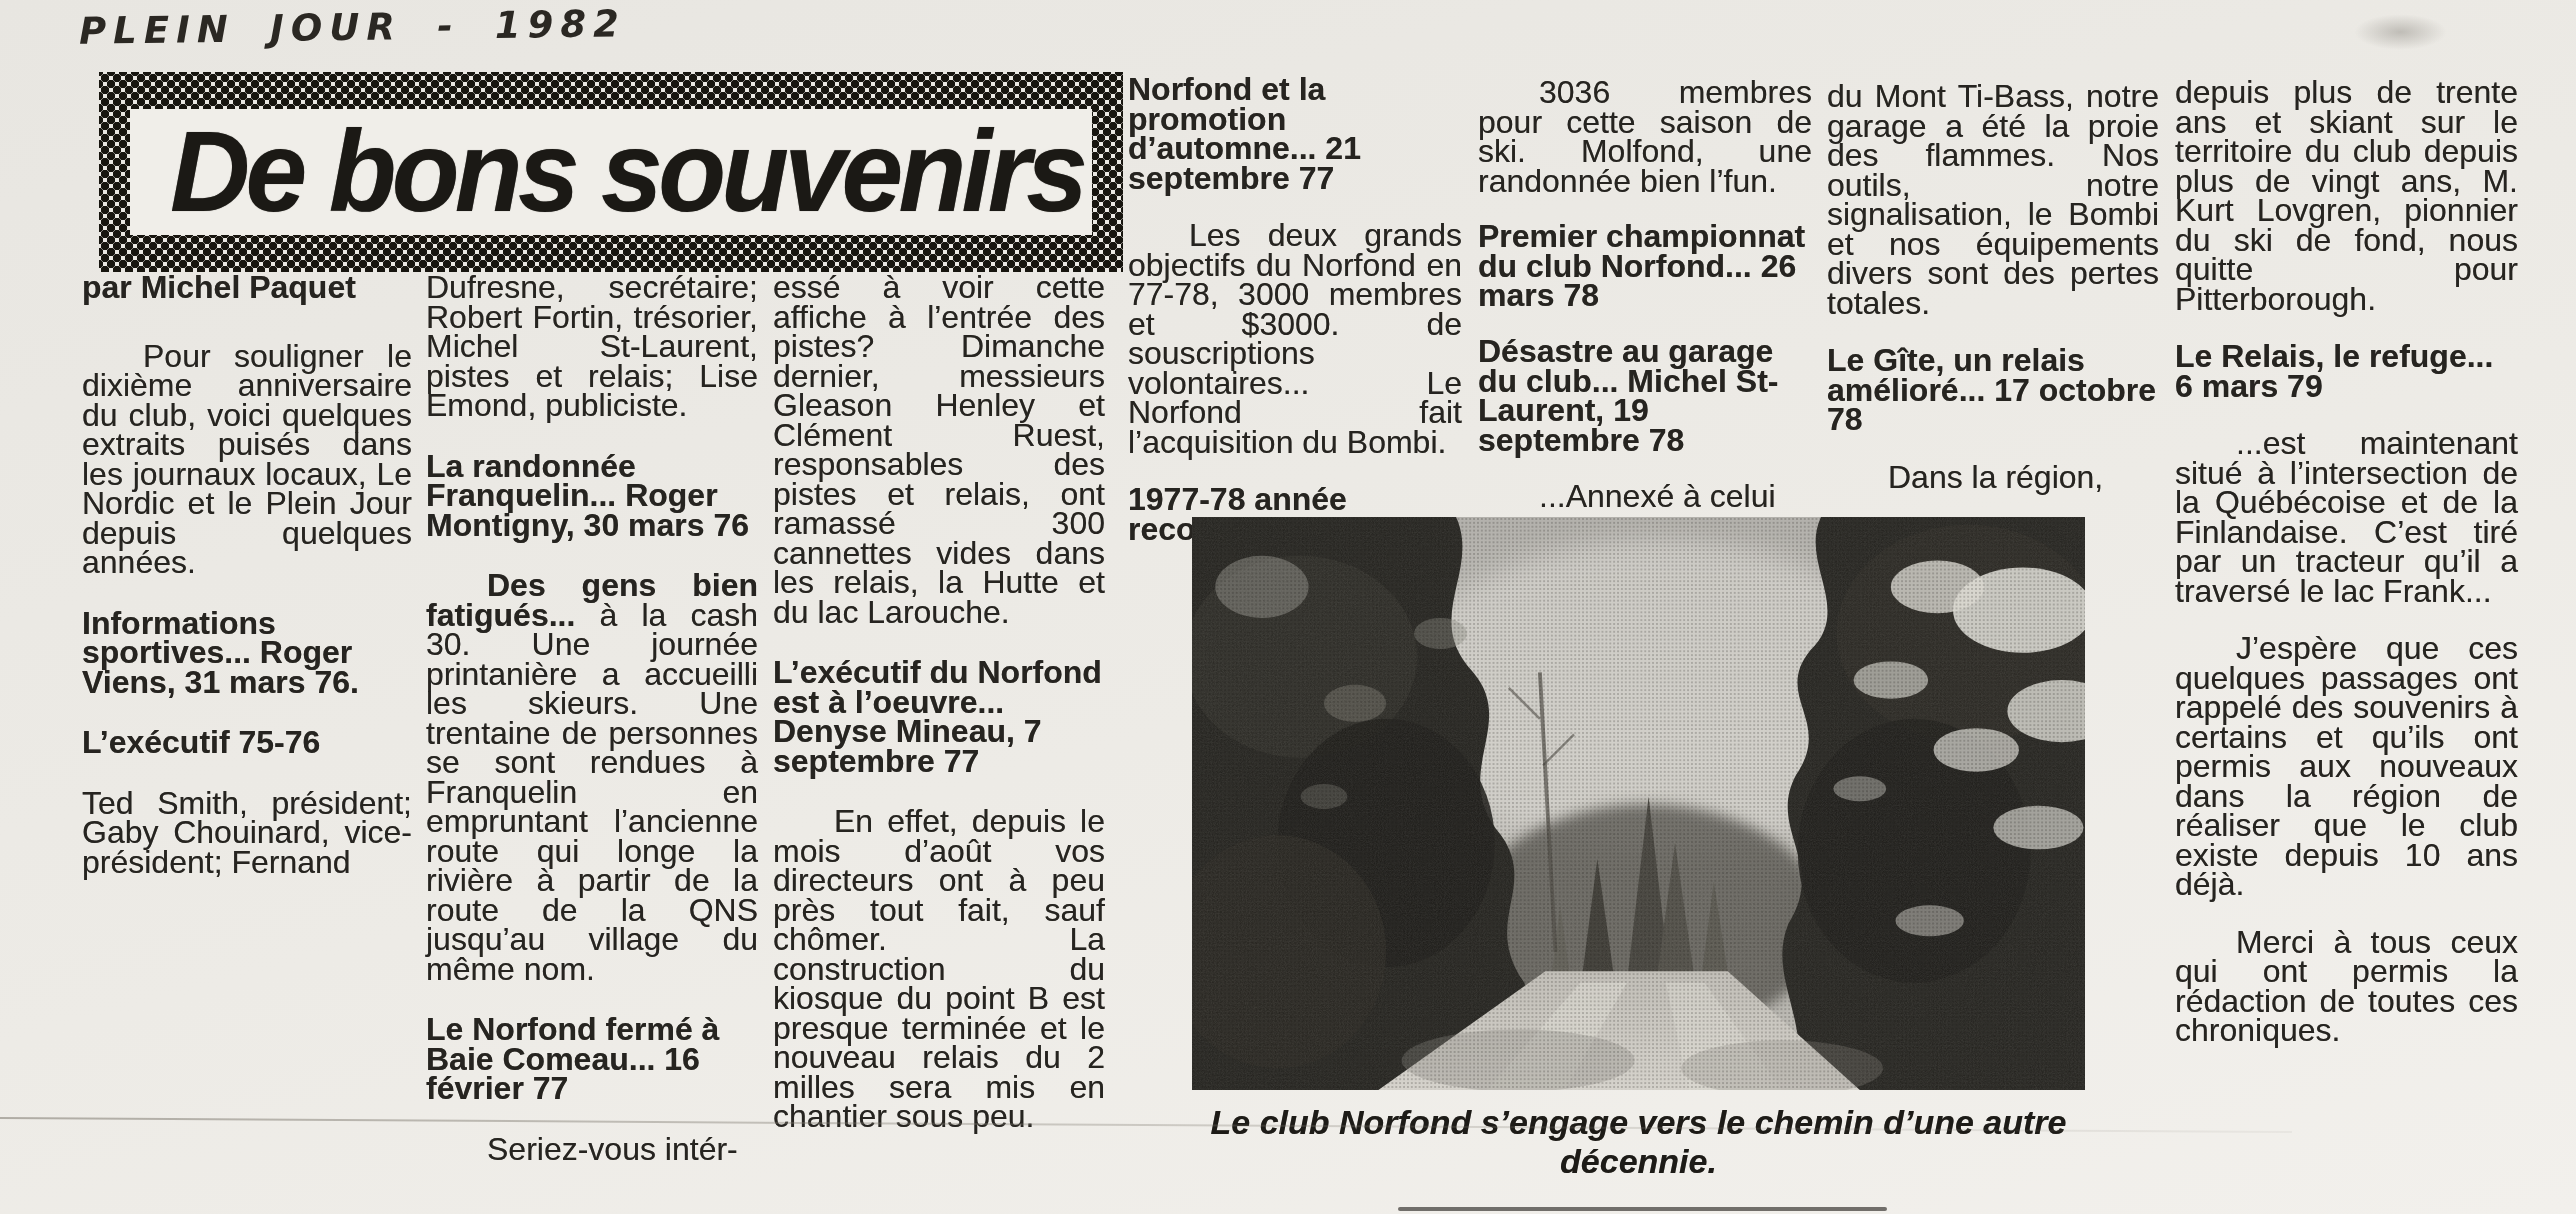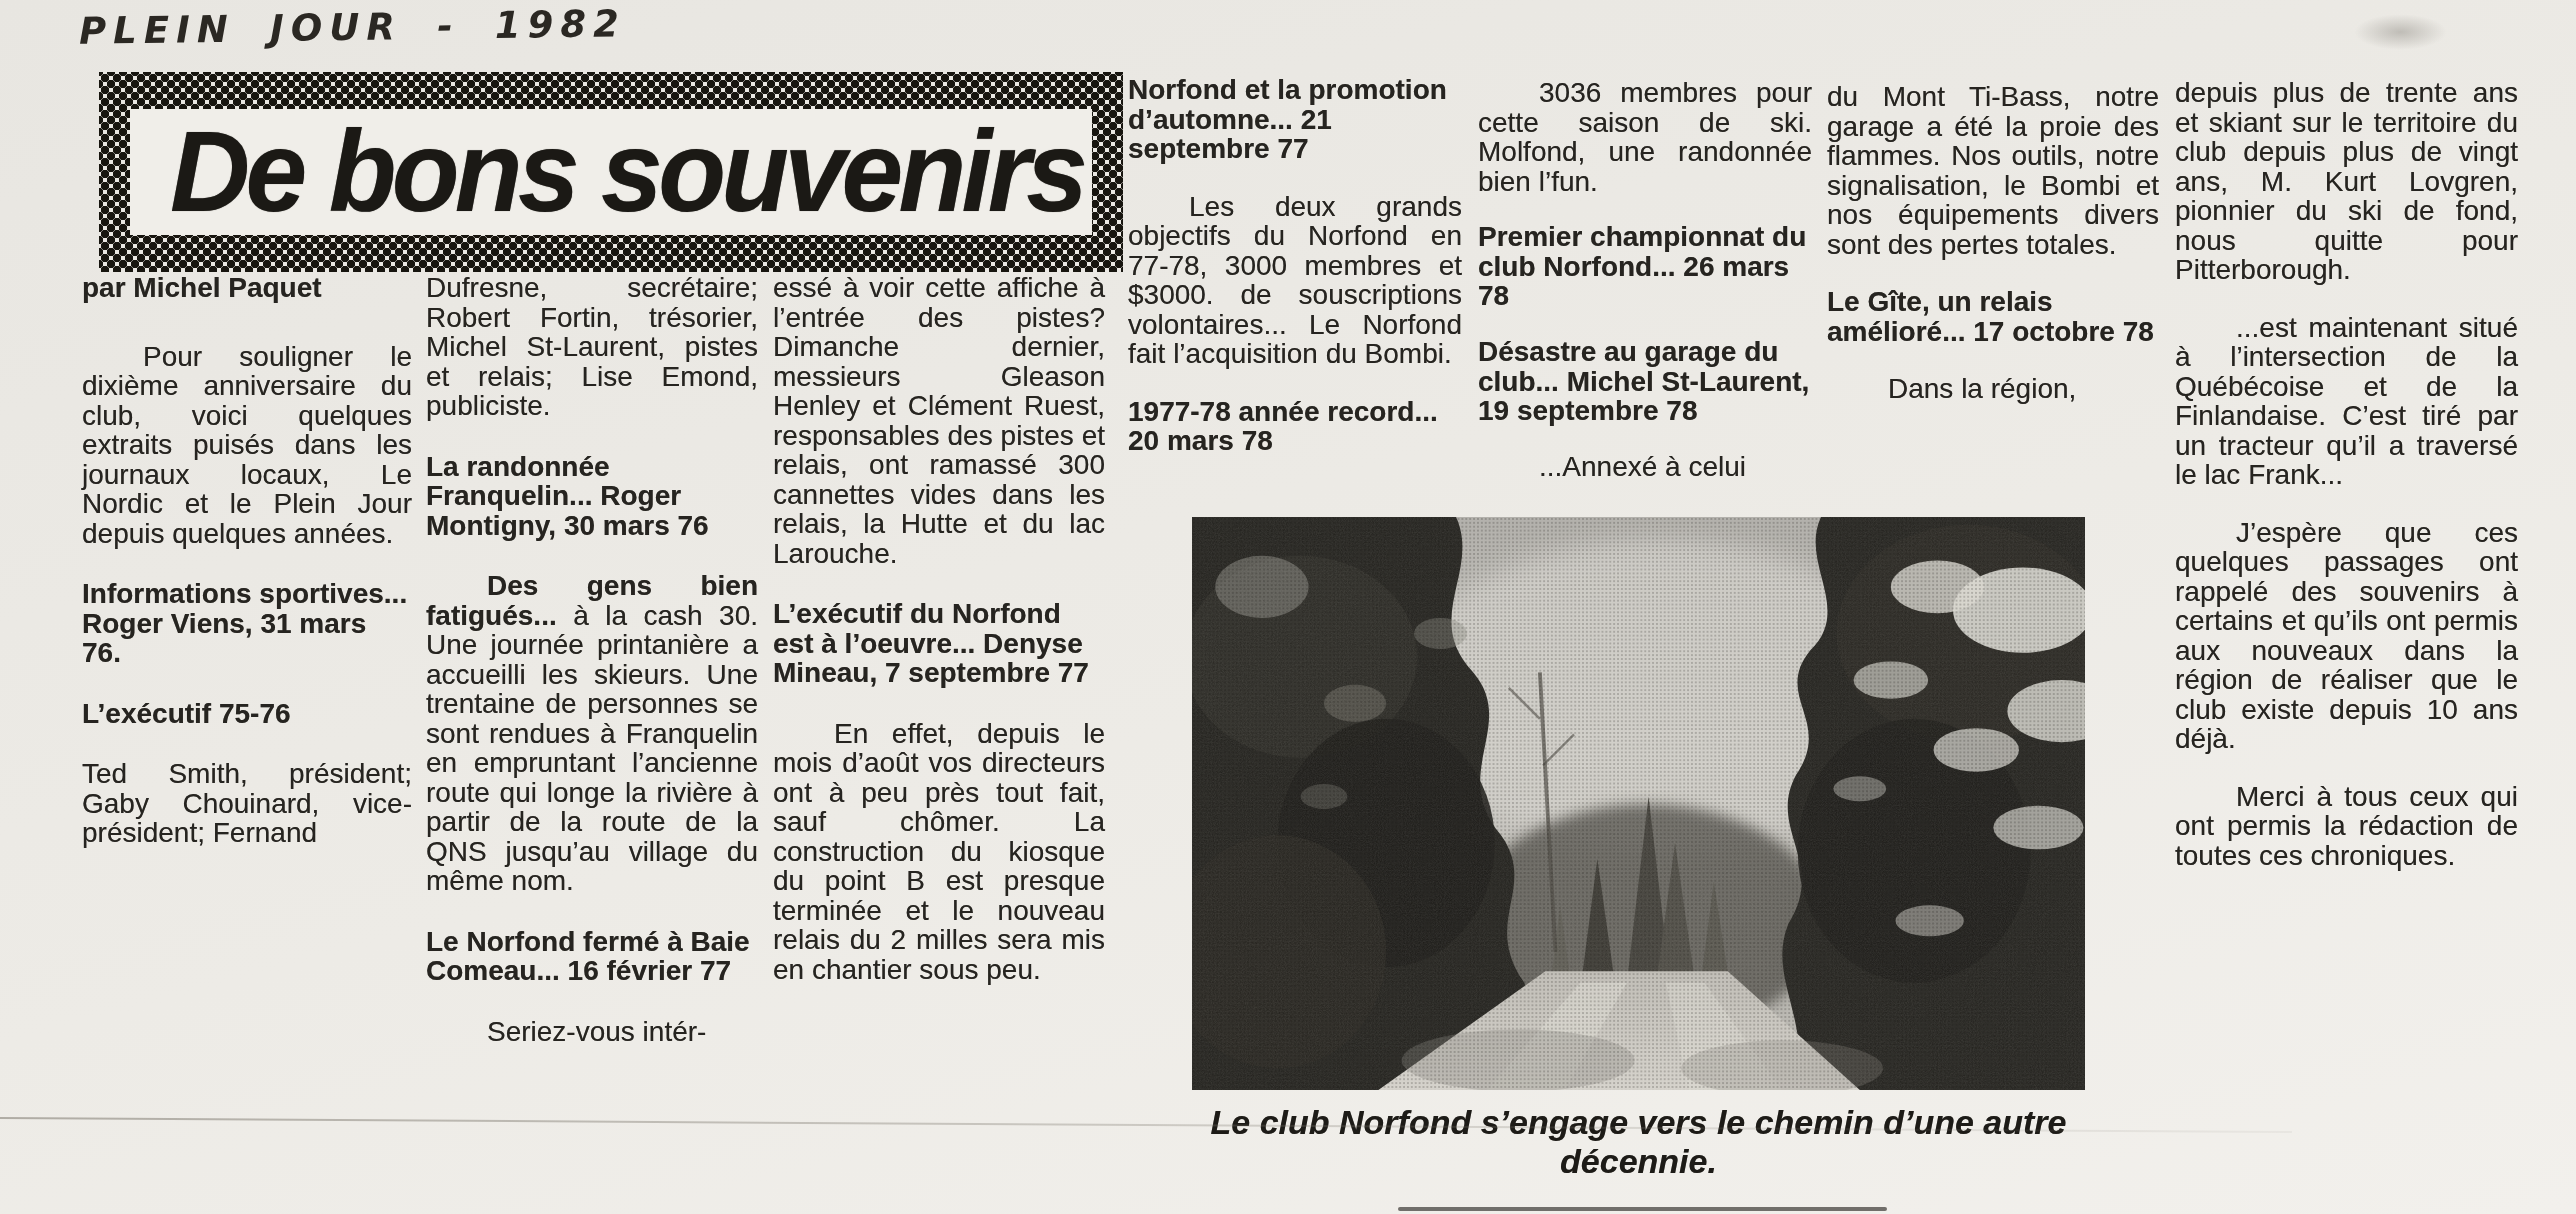--- a/index.html
+++ b/index.html
@@ -15,21 +15,21 @@
     background-image:
       radial-gradient(circle,#17150f 3.8px,rgba(23,21,15,0) 4.5px),
       radial-gradient(circle,#17150f 3.8px,rgba(23,21,15,0) 4.5px);
     background-size:12px 12px;background-position:0 0,6px 6px;}
   .frame-inner{position:absolute;left:31px;top:37px;right:31px;bottom:37px;
     background:#f0eee9;display:flex;align-items:center;}
   .headline{font-style:italic;font-weight:700;font-size:111px;letter-spacing:-4.7px;
     color:#1b1915;padding-left:40px;white-space:nowrap;transform:scaleY(1.03);
     text-shadow:0 0 0.8px rgba(20,18,14,.6);}
   
-  .col{position:absolute;font-size:28px;line-height:29.5px;text-align:justify;
+  .col{position:absolute;font-size:32px;line-height:29.5px;text-align:justify;
     text-shadow:0 0 0.5px rgba(28,25,20,.5);}
   .col p{margin:0 0 31px 0;}
   p.h{font-weight:700;text-align:left;}
   p.byline{margin-bottom:39px;}
   .ind{text-indent:61px;}
   .b-lead{font-weight:700;}
   .c1{left:82px;top:273px;width:330px;}
   .c2{left:426px;top:273px;width:332px;}
   .c3{left:773px;top:273px;width:332px;}
   .c4{left:1128px;top:75px;width:334px;}
@@ -112,20 +112,21 @@
   </div>
 
   <div class="col c6">
     <p class="p">du Mont Ti-Bass, notre garage a été la proie des flammes. Nos outils, notre signalisation, le Bombi et nos équipements divers sont des pertes totales.</p>
     <p class="h">Le Gîte, un relais amélioré... 17 octobre 78</p>
     <p class="p ind">Dans la région,</p>
   </div>
 
   <div class="col c7">
     <p class="p">depuis plus de trente ans et skiant sur le territoire du club depuis plus de vingt ans, M. Kurt Lovgren, pionnier du ski de fond, nous quitte pour Pitterborough.</p>
+    <p class="h">Le Relais, le refuge... 6 mars 79</p>
     <p class="p ind">...est maintenant situé à l’intersection de la Québécoise et de la Finlandaise. C’est tiré par un tracteur qu’il a traversé le lac Frank...</p>
     <p class="p ind">J’espère que ces quelques passages ont rappelé des souvenirs à certains et qu’ils ont permis aux nouveaux dans la région de réaliser que le club existe depuis 10 ans déjà.</p>
     <p class="p ind">Merci à tous ceux qui ont permis la rédaction de toutes ces chroniques.</p>
   </div>
 
   <div class="photo">
     <svg viewBox="0 0 1150 738" preserveAspectRatio="none">
       <defs>
         <linearGradient id="sky" x1="0" y1="0" x2="0" y2="1">
           <stop offset="0" stop-color="#b3b1ac"></stop>

